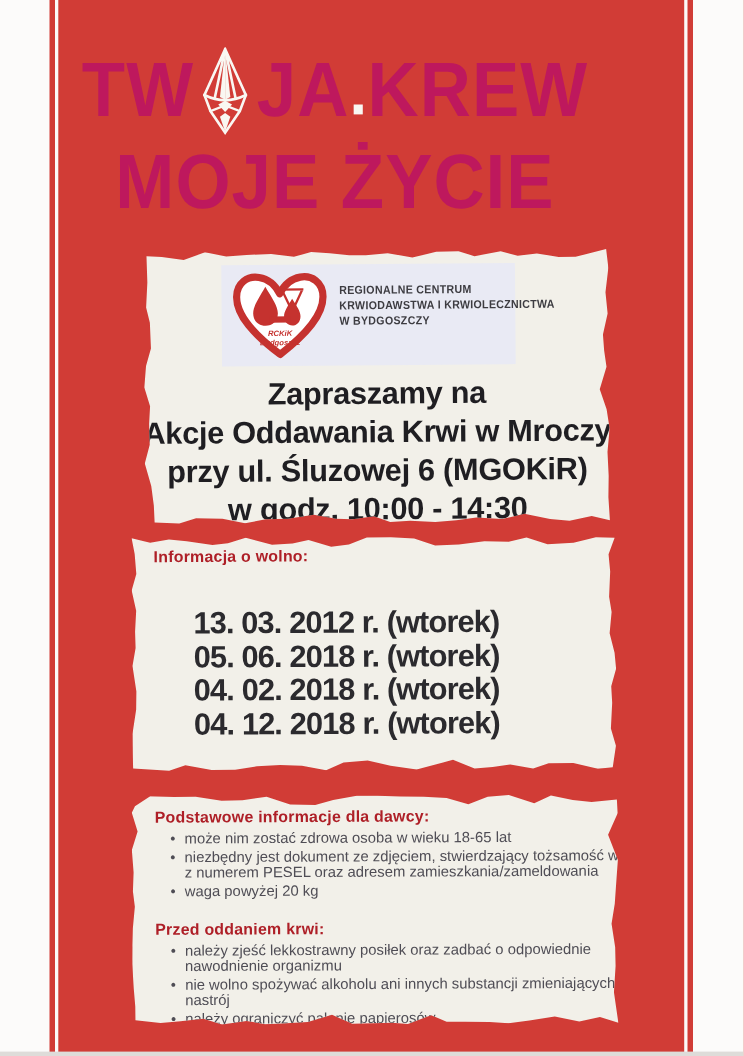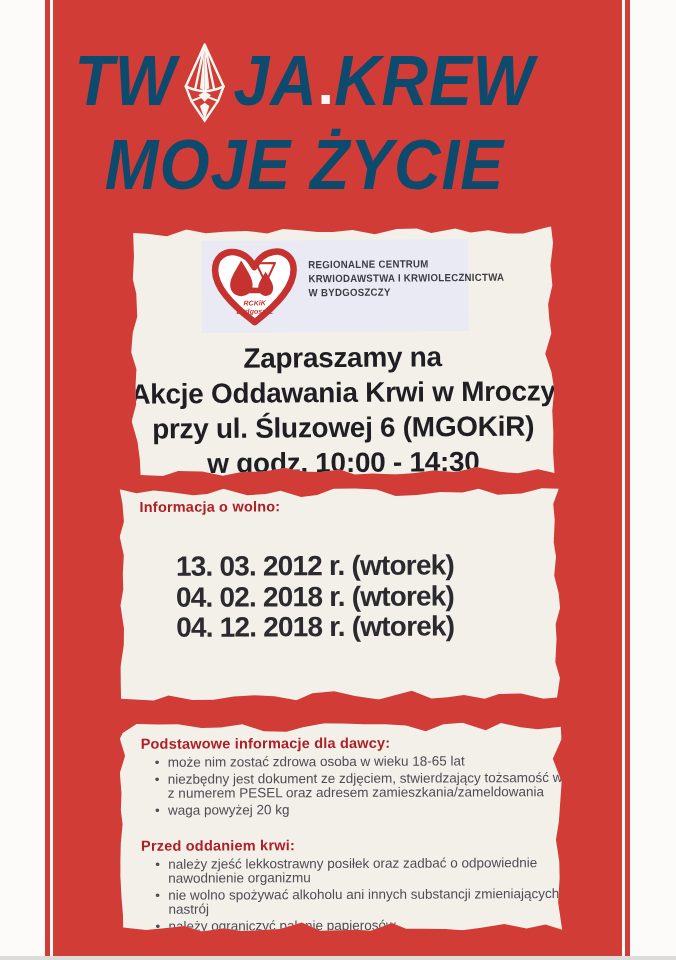--- a/index.html
+++ b/index.html
@@ -4,21 +4,21 @@
 <style>
   html,body{margin:0;padding:0;}
   body{font-family:"Liberation Sans", sans-serif; background:#ffffff;}
   #page{position:relative;width:676px;height:960px;background:#fcfbfa;overflow:hidden;margin:0 auto;}
 
   .pinstripe{position:absolute;top:0;bottom:0;width:5px;}
   .red-field{position:absolute;top:0;bottom:0;left:53px;width:569px;}
   .photo-edge{position:absolute;left:0;right:0;bottom:0;height:4px;background:#dedcd9;z-index:50;}
 
   
-  .title{position:absolute;left:53px;width:503px;top:42px;text-align:center;color:#0c4a6e;font-style:italic;}
+  .title{position:absolute;left:53px;width:503px;top:42px;text-align:center;color:#be185d;}
   .title-line{font-weight:bold;font-size:70px;letter-spacing:1px;transform:scaleX(0.92);transform-origin:50% 50%;white-space:nowrap;line-height:72px;}
   .title-line1 .w{display:inline-block;}
   .diamond{display:inline-block;width:56px;height:82px;vertical-align:-19px;margin:0 3px;}
   .title-dot{display:inline-block;width:9px;height:9px;background:#f9f7f2;margin:0 5px 1px 4px;}
   .title-line2{margin-top:5px;}
 
   
   .torn{position:absolute;background:#f2f0e9;}
   .box1{left:130px;top:227px;width:425px;height:249px;transform:rotate(-0.45deg);}
   .box2{left:119px;top:487px;width:442px;height:214px;transform:rotate(-0.3deg);}
@@ -92,20 +92,21 @@
       <div>Akcje Oddawania Krwi w Mroczy</div>
       <div>przy ul. Śluzowej 6 (MGOKiR)</div>
       <div>w godz. 10:00 - 14:30</div>
     </div>
   </div>
 
   <div class="torn box2" style="clip-path: polygon(1.2px 1.1px, 18px 5.3px, 35.1px 2.5px, 51.2px 4.1px, 74.7px 7.6px, 88.8px 6.2px, 104.9px 1.2px, 128.8px 7.8px, 147.5px 6.6px, 162px 3.5px, 182.6px 9.8px, 198.7px 7.9px, 215px 1.6px, 236.9px 1.5px, 258px 2.8px, 277.1px 9.2px, 298.7px 8.5px, 321.9px 5.5px, 344px 6.2px, 360.2px 2.4px, 379.3px 8.5px, 402.9px 7.4px, 423.3px 2.4px, 440.3px 3px, 434.7px 18px, 436.1px 33.6px, 435px 56.6px, 437.2px 70.6px, 435.3px 89.9px, 439.7px 107.5px, 441px 122.1px, 436.5px 138.1px, 437.3px 152.9px, 436px 176.3px, 440.5px 192.2px, 437.5px 211.6px, 424px 212.9px, 401.7px 207.5px, 379.3px 207.8px, 365.1px 212.5px, 344.4px 208.7px, 328.3px 210.8px, 311.9px 212.1px, 292.3px 204.1px, 278.1px 207.9px, 259.2px 212.7px, 235.5px 209.2px, 214.7px 204.3px, 192.8px 206.1px, 176.9px 212.9px, 155px 208.8px, 135.2px 207.9px, 114.1px 209px, 94.2px 212.2px, 72.8px 212.3px, 49px 207.7px, 34.2px 212.6px, 1.5px 210.6px, 1.1px 196px, 1px 179.3px, 4.5px 157px, 4.8px 140.4px, 1.4px 117.3px, 4.3px 101px, 3.9px 86.1px, 5px 67.2px, 1px 48.7px, 5.3px 33.6px, 3.9px 15.4px);">
     <div class="box-heading">Informacja o wolno:</div>
     <div class="dates">
       <div>13. 03. 2012 r. (wtorek)</div>
+      <div>05. 06. 2018 r. (wtorek)</div>
       <div>04. 02. 2018 r. (wtorek)</div>
       <div>04. 12. 2018 r. (wtorek)</div>
     </div>
   </div>
 
   <div class="torn box3" style="clip-path: polygon(4.1px 10px, 18px 1px, 39.4px 1.7px, 59.3px 1.6px, 82.9px 5.4px, 101.8px 5px, 123.8px 1.8px, 145.2px 9px, 168px 9.5px, 184.3px 5px, 205.8px 1.3px, 224.6px 1.5px, 245.2px 2.3px, 266.7px 2.4px, 287.4px 3.7px, 307.2px 9.6px, 324.8px 2.8px, 344px 1.3px, 367.1px 8.8px, 382.3px 1.8px, 402.1px 6px, 419.2px 8px, 442.2px 5.7px, 443px 18px, 434.1px 37.7px, 442.9px 60.7px, 441.6px 77.7px, 439.9px 100.6px, 436.9px 118.7px, 440.1px 140.1px, 440.4px 157.2px, 438.8px 181.1px, 442.7px 208.8px, 426px 203.5px, 407.2px 207.4px, 384.9px 202.7px, 361.8px 206.4px, 342.9px 208.7px, 325.8px 207.5px, 303.3px 207.2px, 286.6px 207.1px, 272.5px 201.1px, 251.4px 209px, 237px 207.9px, 219.2px 208.3px, 200.9px 208.7px, 182.4px 200.4px, 160.4px 206.8px, 137px 208px, 121.5px 208.6px, 104.7px 205.7px, 82.4px 208.8px, 65.4px 203.4px, 44.7px 205.6px, 26.5px 207.1px, 3.7px 204.6px, 3.6px 192px, 2.3px 175.8px, 1px 153.1px, 1.2px 135.9px, 1.7px 120.8px, 3.6px 101.4px, 1.9px 87.3px, 2.6px 70.3px, 1.1px 49.7px, 6.4px 32.9px, 1.2px 15.9px);">
     <div class="box3-inner">
       <div class="box-heading">Podstawowe informacje dla dawcy:</div>
       <div class="bullet-list">
         <div class="bullet-item">

